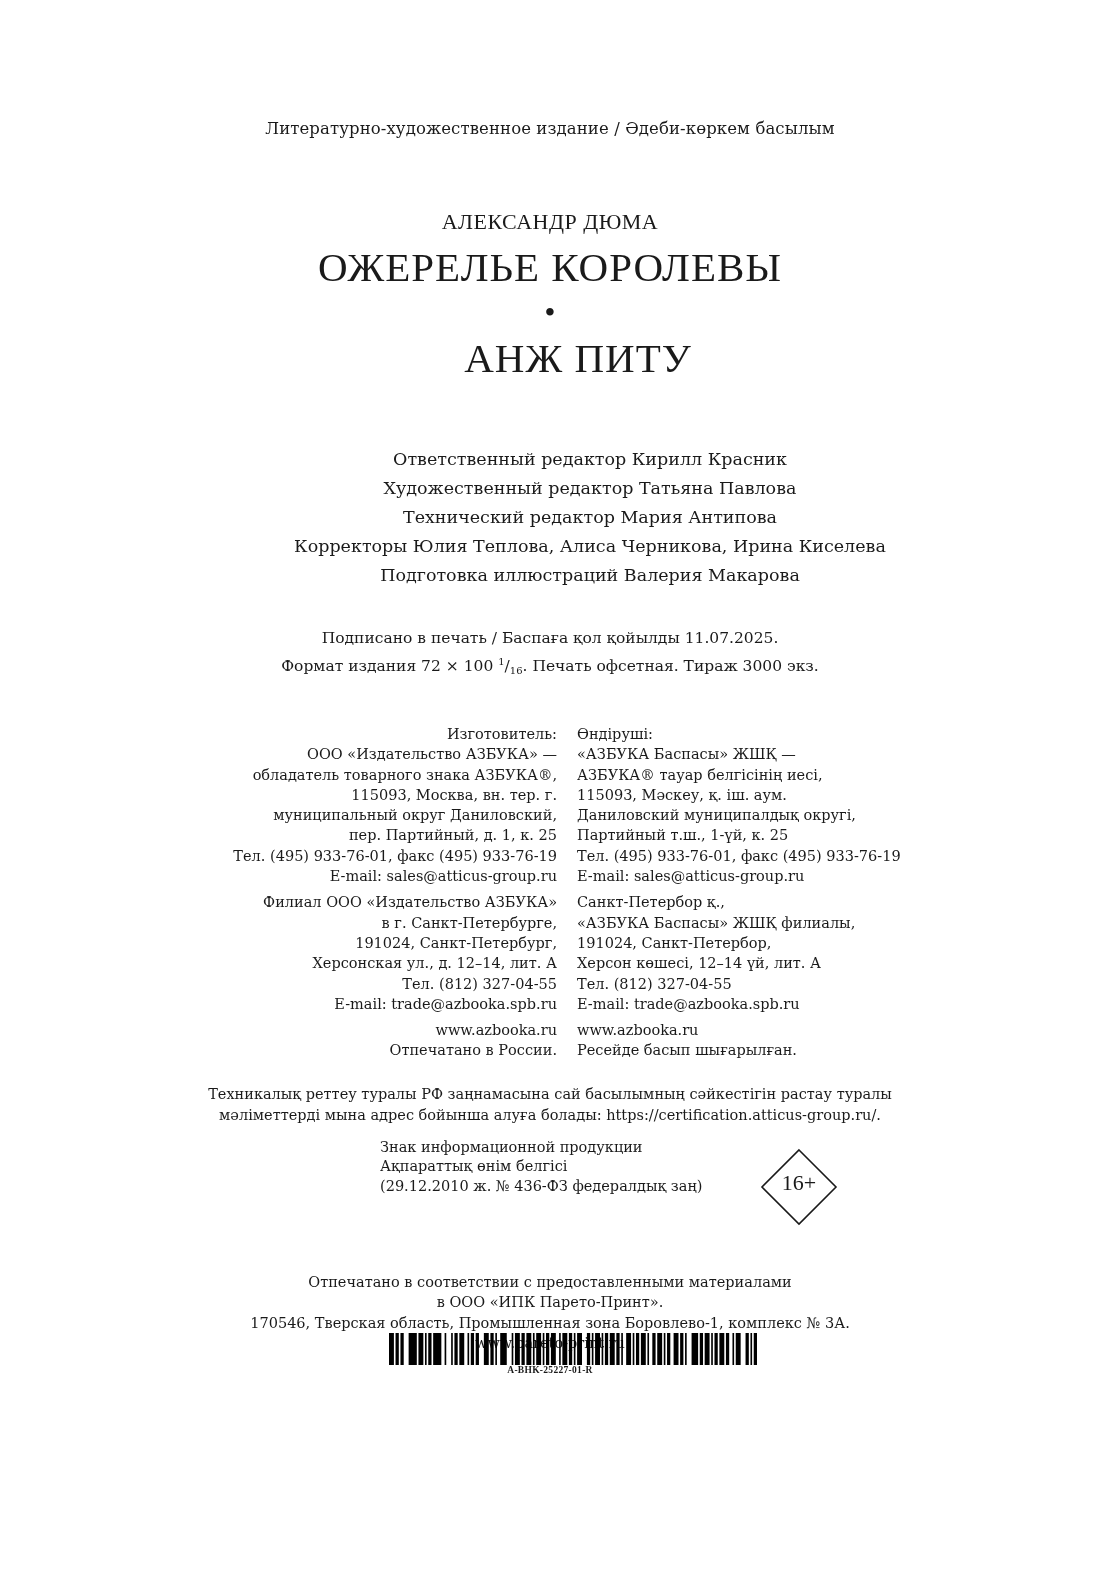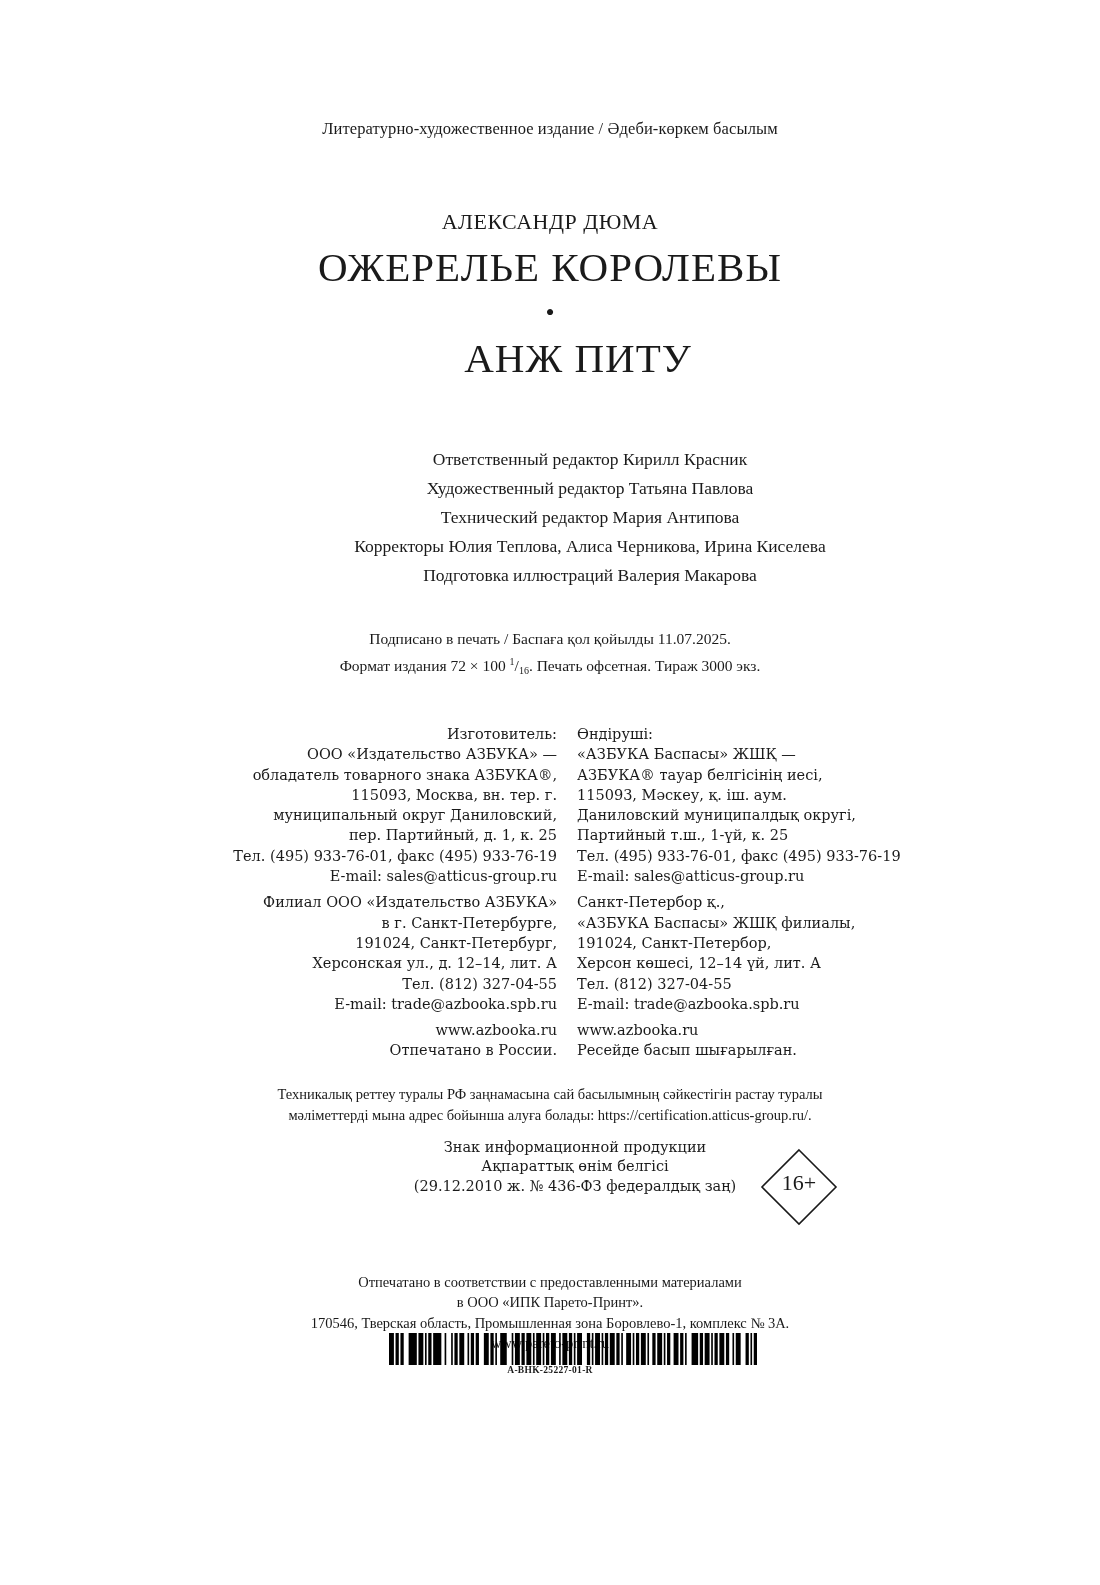--- a/index.html
+++ b/index.html
@@ -2,39 +2,39 @@
 <html><head>
   <meta charset="utf-8">
   <style>
     html, body { margin: 0; padding: 0; background: #ffffff; }
     body {
       width: 1100px; height: 1585px; position: relative; overflow: hidden;
       font-family: "DejaVu Serif", "Liberation Serif", serif;
       color: #1a1a1a;
     }
     .page { position: absolute; left: 0; top: 0; width: 1100px; height: 1585px; }
-    .center { position: absolute; left: 0; width: 1100px; text-align: center; font-family: Liberation Serif, serif; }
+    .center { position: absolute; left: 0; width: 1100px; text-align: center; }
     .genre { top: 119px; font-size: 16.5px; letter-spacing: 0.1px; }
     .author { top: 209px; font-size: 22px; letter-spacing: 0.5px; font-family: "Liberation Serif", serif; }
     .title1 { top: 243px; font-size: 41px; letter-spacing: 1px; font-family: "Liberation Serif", serif; }
     .bullet { top: 300px; font-size: 26px; line-height: 26px; }
     .title2 { top: 334px; font-size: 41px; letter-spacing: 1px; font-family: "Liberation Serif", serif; margin-left: 28px; }
     .credits { top: 445px; font-size: 17.5px; line-height: 29px; padding-left: 40px; }
     .credits div { white-space: nowrap; }
     .print-info { top: 627px; font-size: 15.5px; line-height: 23px; }
     .sub { font-size: 10px; vertical-align: -3px; }
     .sup { font-size: 10px; vertical-align: 6px; }
 
     .cols { position: absolute; top: 724px; left: 0; width: 1100px; font-size: 14.5px; line-height: 20.3px; }
     .col-left { position: absolute; right: 543px; text-align: right; white-space: nowrap; }
     .col-right { position: absolute; left: 577px; text-align: left; white-space: nowrap; }
     .block { margin-bottom: 6px; }
 
     .cert { top: 1084px; font-size: 14.5px; line-height: 20.5px; }
-    .age-text { position: absolute; top: 1138px; left: 380px; width: 390px; text-align: center; font-size: 14.5px; line-height: 19.3px; }
+    .age-text { position: absolute; top: 1138px; left: 380px; width: 390px; text-align: left; font-size: 14.5px; line-height: 19.3px; }
     .age-badge { position: absolute; left: 760px; top: 1148px; width: 78px; height: 78px; }
     .age-badge svg { position: absolute; left: 0; top: 0; }
     .age-label { position: absolute; left: 0; top: 22px; width: 78px; text-align: center; font-size: 22px; font-family: "Liberation Serif", serif; }
     .printer { top: 1236px; font-size: 14.5px; line-height: 20.3px; margin-top: 36px; }
 
     .barcode { position: absolute; left: 389px; top: 1333px; width: 368px; height: 32px; }
     .barcode-label { position: absolute; left: 0; width: 1100px; top: 1365px; text-align: center; font-family: Liberation Serif, serif; font-weight: bold; font-size: 9.5px; letter-spacing: 0.3px; }
   </style>
 </head>
 <body>

